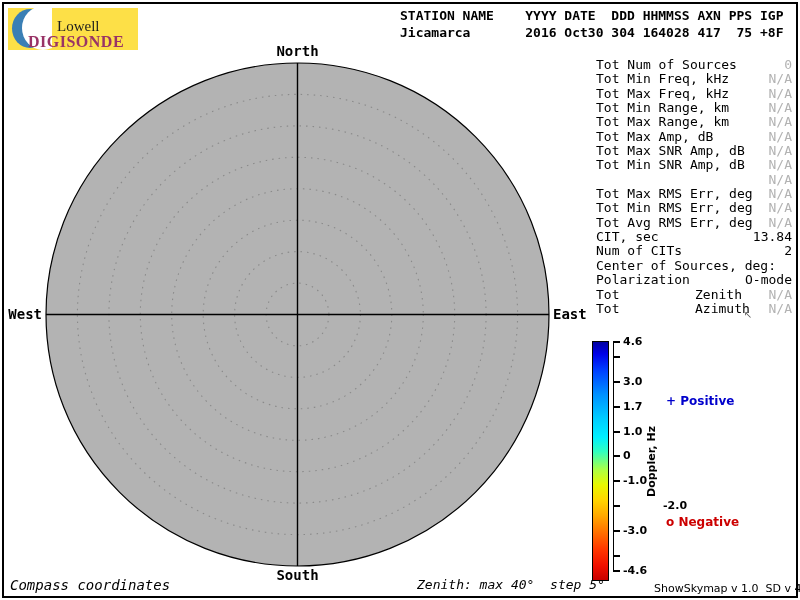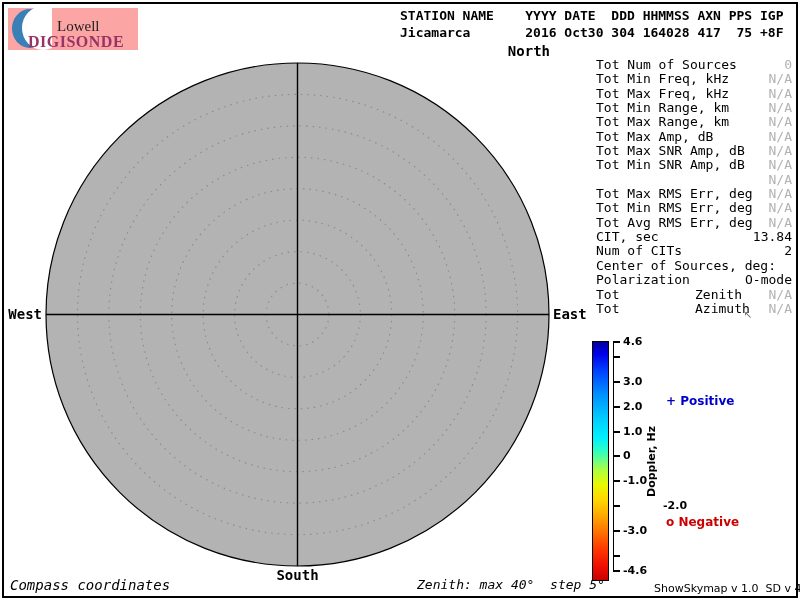--- a/index.html
+++ b/index.html
@@ -3,36 +3,36 @@
 <meta charset="utf-8">
 <style>
   html,body{margin:0;padding:0;}
   body{
     width:800px;height:600px;position:relative;background:#ffffff;
     font-family:"DejaVu Sans Mono",monospace;overflow:hidden;
   }
   .frame{position:absolute;inset:2px;border:2px solid #000;pointer-events:none;}
 
   
-  .logo{position:absolute;left:8px;top:8px;width:130px;height:42px;background:#fca5a5;}
+  .logo{position:absolute;left:8px;top:8px;width:130px;height:42px;background:#fde047;}
   .crescent{position:absolute;left:2px;top:0px;width:42px;height:42px;overflow:hidden;}
   .crescent .c1{position:absolute;left:2px;top:1px;width:36px;height:39px;border-radius:50%;background:#3a7fb5;}
   .crescent .c2{position:absolute;left:12px;top:-2px;width:42px;height:44px;border-radius:50%;background:#fff;}
   .logo-line1{position:absolute;left:49px;top:10px;font-family:"Liberation Serif",serif;font-size:15px;color:#1d1d1d;}
   .logo-line2{position:absolute;left:20px;top:25px;font-family:"Liberation Serif",serif;font-weight:bold;font-size:16px;color:#993366;letter-spacing:0.5px;}
 
   
   .hdr{position:absolute;left:400px;white-space:pre;font-weight:bold;font-size:13px;color:#000;line-height:15px;}
   .hdr.row1{top:8px;}
   .hdr.row2{top:25px;}
 
   
   .skymap{position:absolute;left:45px;top:62px;width:505px;height:505px;}
   .compass{position:absolute;font-weight:bold;font-size:14px;color:#000;}
-  .compass.north{left:45px;top:43px;width:505px;text-align:right;}
+  .compass.north{left:45px;top:43px;width:505px;text-align:center;}
   .compass.south{left:45px;top:567px;width:505px;text-align:center;}
   .compass.west{left:0px;top:306px;width:42px;text-align:right;}
   .compass.east{left:553px;top:306px;}
 
   
   .stats{position:absolute;left:596px;top:58px;width:196px;font-size:13px;line-height:14.35px;color:#000;}
   .stat-row{position:relative;height:14.35px;white-space:nowrap;}
   .stat-mid{position:absolute;left:99px;top:0;}
   .stat-val{position:absolute;right:0;top:0;}
   .stat-val.dim{color:#b2b2b2;}
@@ -121,21 +121,21 @@
 
 <div class="colorbar">
   <div class="cb-bar"></div>
   <div class="cb-axis"></div>
 <div class="cb-tick" style="top: 0px;"></div>
     <div class="cb-ticklabel" style="top: -6px;">4.6</div>
     <div class="cb-tick" style="top: 14.934px;"></div>
     <div class="cb-tick" style="top: 39.824px;"></div>
     <div class="cb-ticklabel" style="top: 33.824px;">3.0</div>
     <div class="cb-tick" style="top: 64.714px;"></div>
-    <div class="cb-ticklabel" style="top: 58.714px;">2.0</div>
+    <div class="cb-ticklabel" style="top: 58.714px;">1.7</div>
     <div class="cb-tick" style="top: 89.604px;"></div>
     <div class="cb-ticklabel" style="top: 83.604px;">1.0</div>
     <div class="cb-tick" style="top: 114.494px;"></div>
     <div class="cb-ticklabel" style="top: 108.494px;">0</div>
     <div class="cb-tick" style="top: 139.384px;"></div>
     <div class="cb-ticklabel" style="top: 133.384px;">-1.0</div>
     <div class="cb-tick" style="top: 164.274px;"></div>
     <div class="cb-ticklabel" style="top: 158.274px; margin-left: 40px;">-2.0</div>
     <div class="cb-tick" style="top: 189.164px;"></div>
     <div class="cb-ticklabel" style="top: 183.164px;">-3.0</div>

